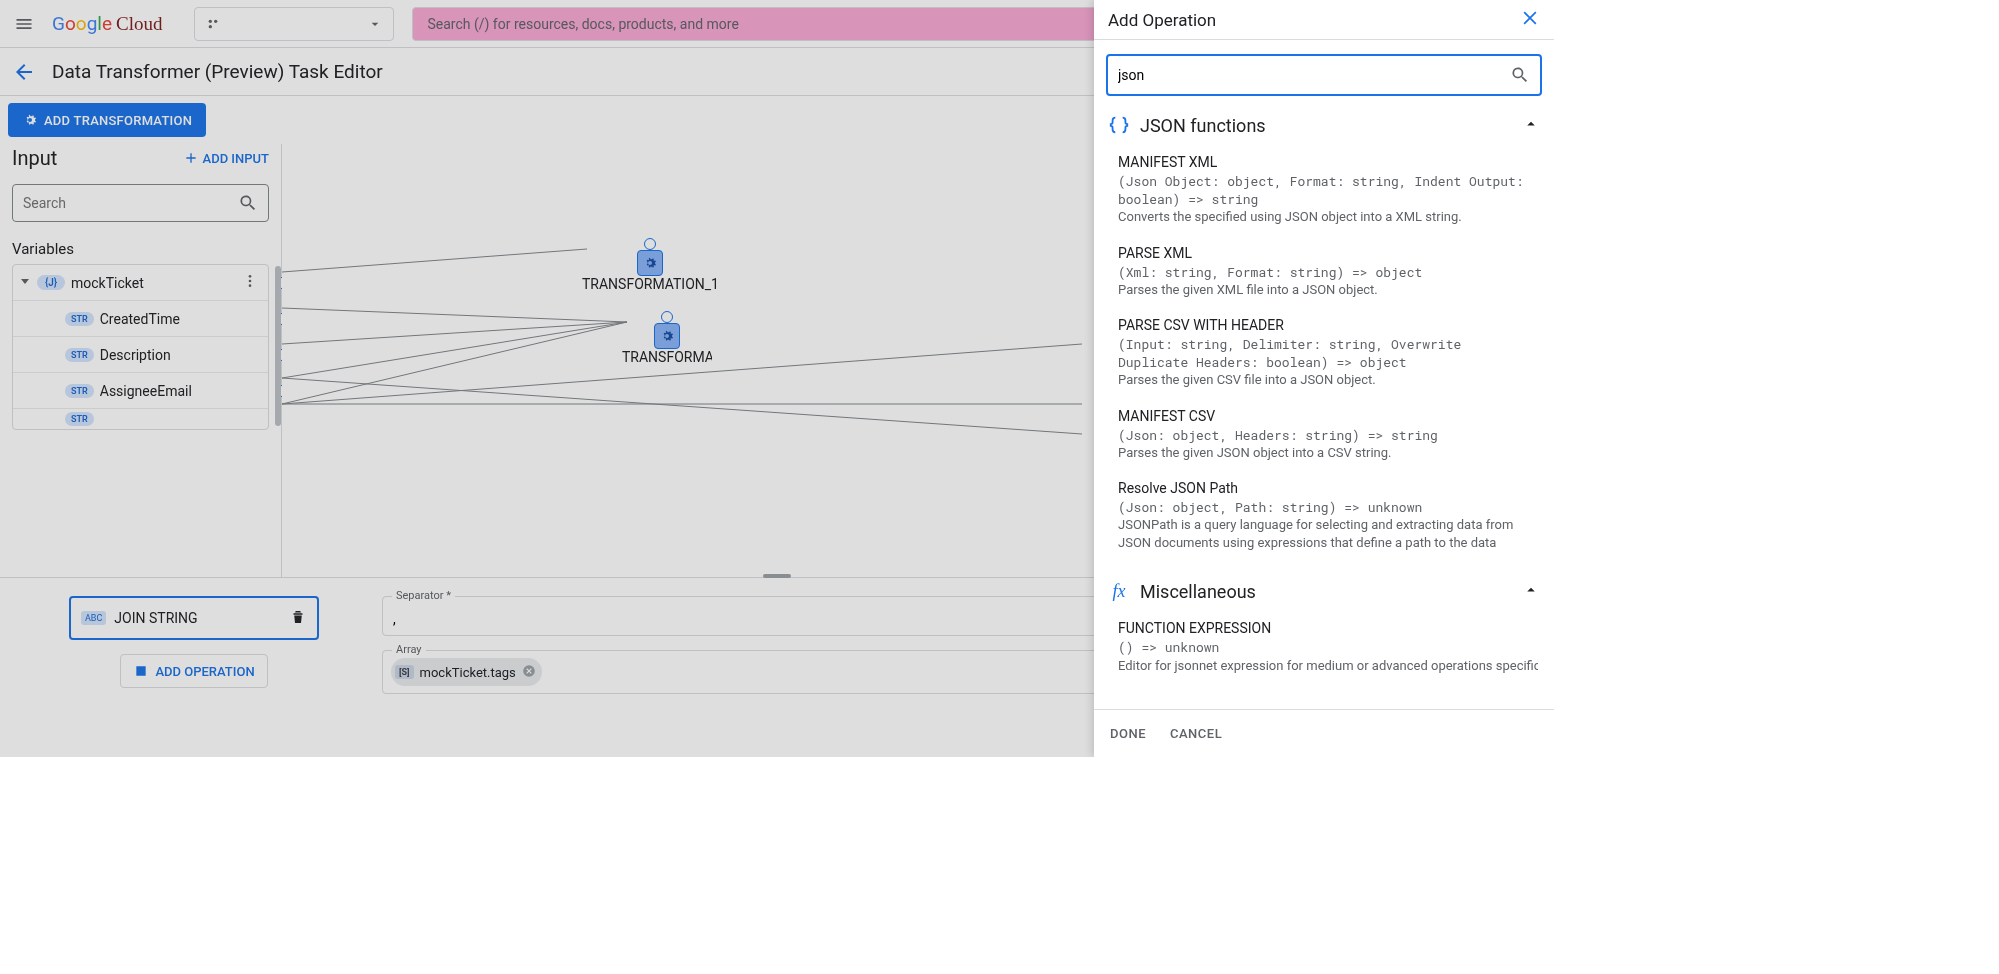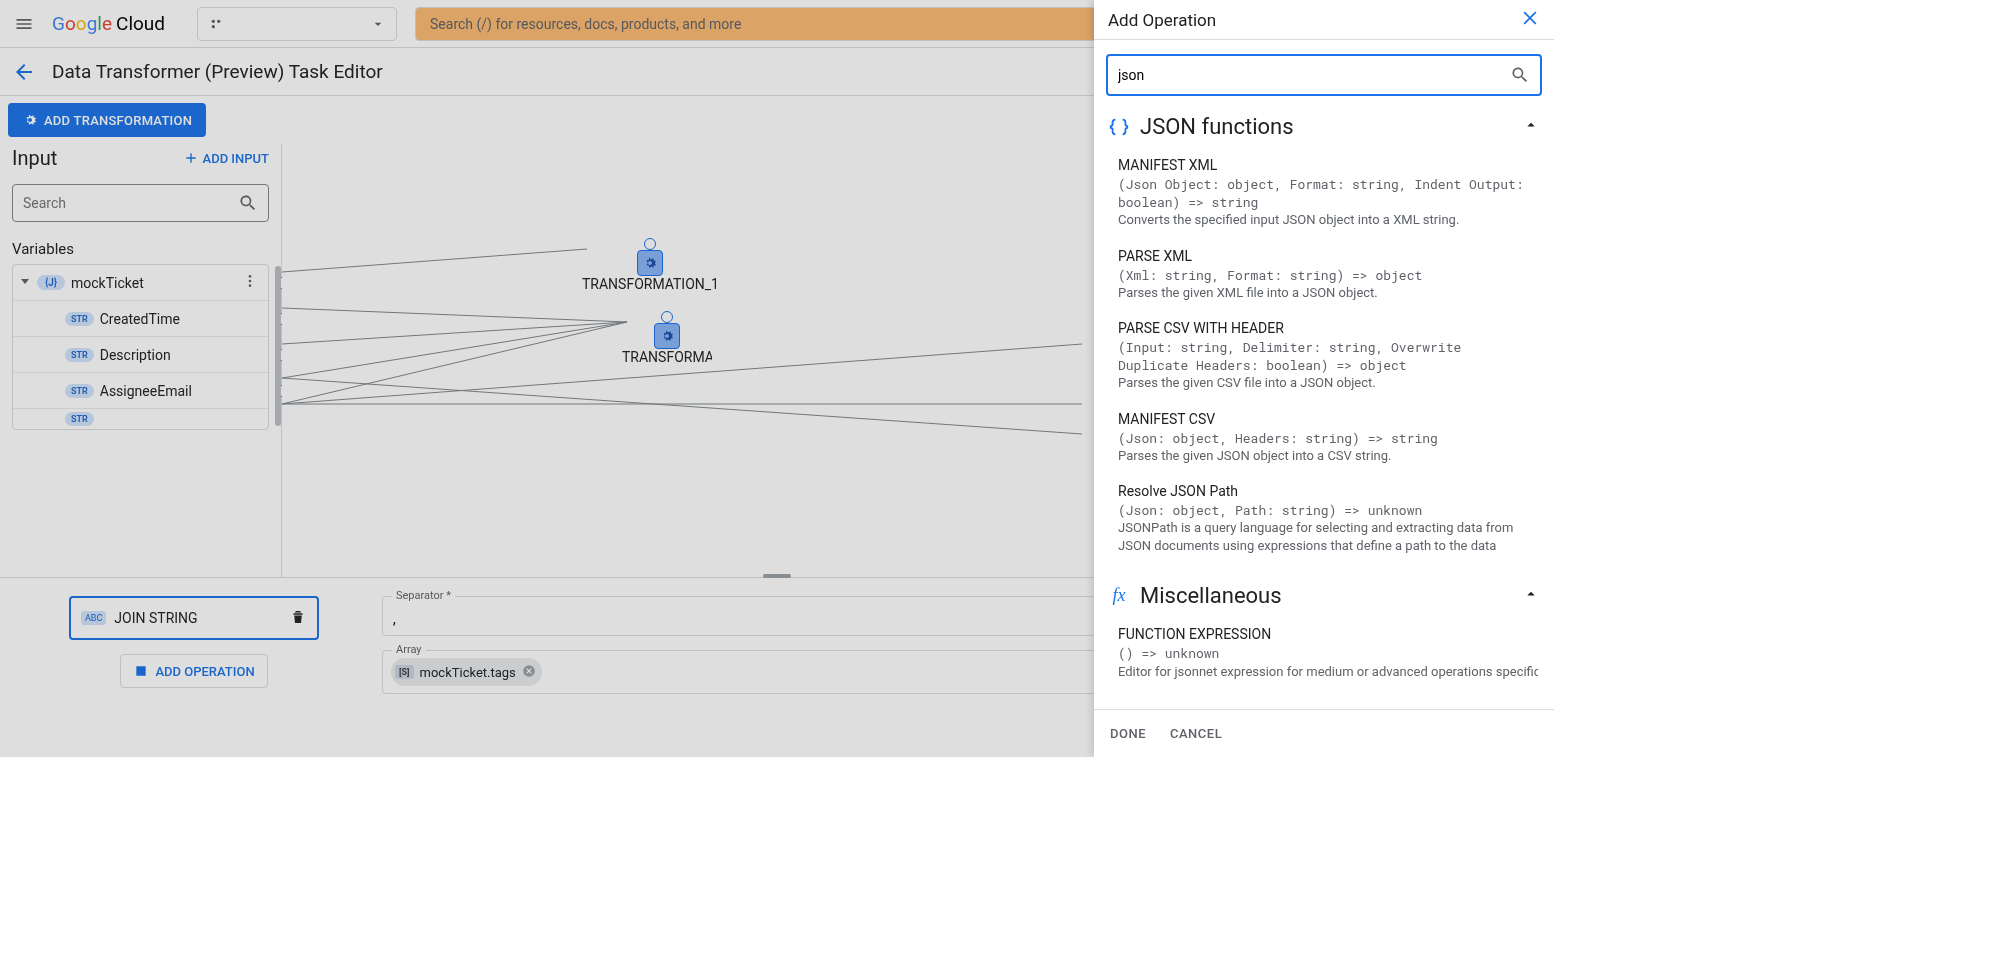--- a/index.html
+++ b/index.html
@@ -4,25 +4,25 @@
 <style>
 * { box-sizing: border-box; margin: 0; padding: 0; font-family: 'Google Sans', Roboto, Arial, sans-serif; }
 body { width: 1554px; height: 757px; position: relative; background: #fff; overflow: hidden; font-size: 14px; color: #202124; }
 
 
 .topbar { height: 48px; display: flex; align-items: center; border-bottom: 1px solid #dadce0; padding: 0 8px; gap: 12px; }
 .menu-btn { width: 32px; height: 32px; display: flex; align-items: center; justify-content: center; cursor: pointer; border-radius: 50%; }
 .menu-btn svg { width: 20px; height: 20px; fill: #5f6368; }
 .gc-logo { display: flex; align-items: center; font-size: 19px; font-weight: 400; cursor: pointer; }
 .gc-logo .g1 { color: #4285f4; } .gc-logo .g2 { color: #ea4335; } .gc-logo .g3 { color: #fbbc05; } .gc-logo .g4 { color: #4285f4; } .gc-logo .g5 { color: #34a853; } .gc-logo .g6 { color: #ea4335; }
-.gc-logo .cloud { color: #000000; margin-left: 4px; }
+.gc-logo .cloud { color: #7f1d1d; margin-left: 4px; font-family: Liberation Serif, serif; }
 .project-select { height: 34px; width: 200px; border: 1px solid #dadce0; border-radius: 4px; background: #fff; display: flex; align-items: center; padding: 0 10px; cursor: pointer; justify-content: space-between; margin-left: 20px; }
 .project-select svg { width: 16px; height: 16px; fill: #5f6368; }
 .project-dots { width: 18px; height: 18px; }
-.search-bar { flex: 1; height: 34px; border: 1px solid #dadce0; border-radius: 4px; background: #fdba74; display: flex; align-items: center; padding: 0 14px; color: #5f6368; margin-left: 6px; }
+.search-bar { flex: 1; height: 34px; border: 1px solid #dadce0; border-radius: 4px; background: #f9a8d4; display: flex; align-items: center; padding: 0 14px; color: #5f6368; margin-left: 6px; }
 
 
 .subheader { height: 48px; display: flex; align-items: center; padding: 0 12px; gap: 16px; border-bottom: 1px solid #dadce0; }
 .back-arrow { width: 24px; height: 24px; cursor: pointer; }
 .back-arrow svg { width: 24px; height: 24px; fill: #1a73e8; }
 .page-title { font-size: 19px; font-weight: 400; color: #202124; }
 
 
 .toolbar { height: 48px; display: flex; align-items: center; padding: 0 8px; }
 .add-transform-btn { background: #1a73e8; color: #fff; border: none; border-radius: 4px; height: 34px; padding: 0 14px; display: flex; align-items: center; gap: 6px; font-weight: 500; font-size: 13px; cursor: pointer; letter-spacing: 0.25px; }
@@ -96,21 +96,21 @@
 .drawer-title { font-size: 17px; }
 .drawer-close svg { width: 20px; height: 20px; stroke: #1a73e8; stroke-width: 2; fill: none; }
 .drawer-body { flex: 1; overflow: auto; padding: 14px 12px 0 12px; }
 .drawer-search { border: 2px solid #1a73e8; border-radius: 4px; height: 42px; display: flex; align-items: center; padding: 12px 10px; }
 .drawer-search input { flex: 1; border: none; outline: none; font-size: 14px; }
 .drawer-search svg { width: 20px; height: 20px; fill: #5f6368; }
 .cat-header { display: flex; align-items: center; gap: 10px; margin: 18px 2px 10px 2px; cursor: pointer; }
 .cat-icon { width: 22px; height: 22px; display: flex; align-items: center; justify-content: center; }
 .cat-icon.json-i svg { stroke: #1a73e8; stroke-width: 2; fill: none; }
 .cat-icon.fx-i { color: #1a73e8; font-style: italic; font-family: serif; font-size: 18px; font-weight: 500; }
-.cat-title { font-size: 22px; flex: 1; }
+.cat-title { font-size: 18px; flex: 1; }
 .cat-chev svg { width: 18px; height: 18px; fill: #202124; }
 .fn-item { padding: 8px 4px 10px 12px; cursor: pointer; }
 .fn-name { font-size: 14px; color: #202124; margin-bottom: 2px; }
 .fn-sig { font-family: 'Roboto Mono', monospace; font-size: 13px; color: #5f6368; line-height: 1.4; }
 .fn-desc { font-size: 13px; color: #5f6368; line-height: 1.4; }
 .drawer-footer { height: 48px; border-top: 1px solid #dadce0; display: flex; align-items: center; gap: 24px; padding: 0 16px; }
 .footer-btn { font-size: 13px; font-weight: 500; color: #5f6368; cursor: pointer; letter-spacing: 0.5px; }
 </style>
 </head>
 <body>
@@ -317,21 +317,21 @@
         </span>
       <span class="cat-title">JSON functions</span>
       <span class="cat-chev"><svg viewBox="0 0 24 24">
             <path d="M7 14l5-5 5 5z"></path>
           </svg></span>
     </div>
 
     <div class="fn-item">
       <div class="fn-name">MANIFEST XML</div>
       <div class="fn-sig">(Json Object: object, Format: string, Indent Output: boolean) =&gt; string</div>
-      <div class="fn-desc">Converts the specified input JSON object into a XML string.</div>
+      <div class="fn-desc">Converts the specified using JSON object into a XML string.</div>
     </div>
     <div class="fn-item">
       <div class="fn-name">PARSE XML</div>
       <div class="fn-sig">(Xml: string, Format: string) =&gt; object</div>
       <div class="fn-desc">Parses the given XML file into a JSON object.</div>
     </div>
     <div class="fn-item">
       <div class="fn-name">PARSE CSV WITH HEADER</div>
       <div class="fn-sig">(Input: string, Delimiter: string, Overwrite Duplicate Headers: boolean) =&gt; object</div>
       <div class="fn-desc">Parses the given CSV file into a JSON object.</div>

